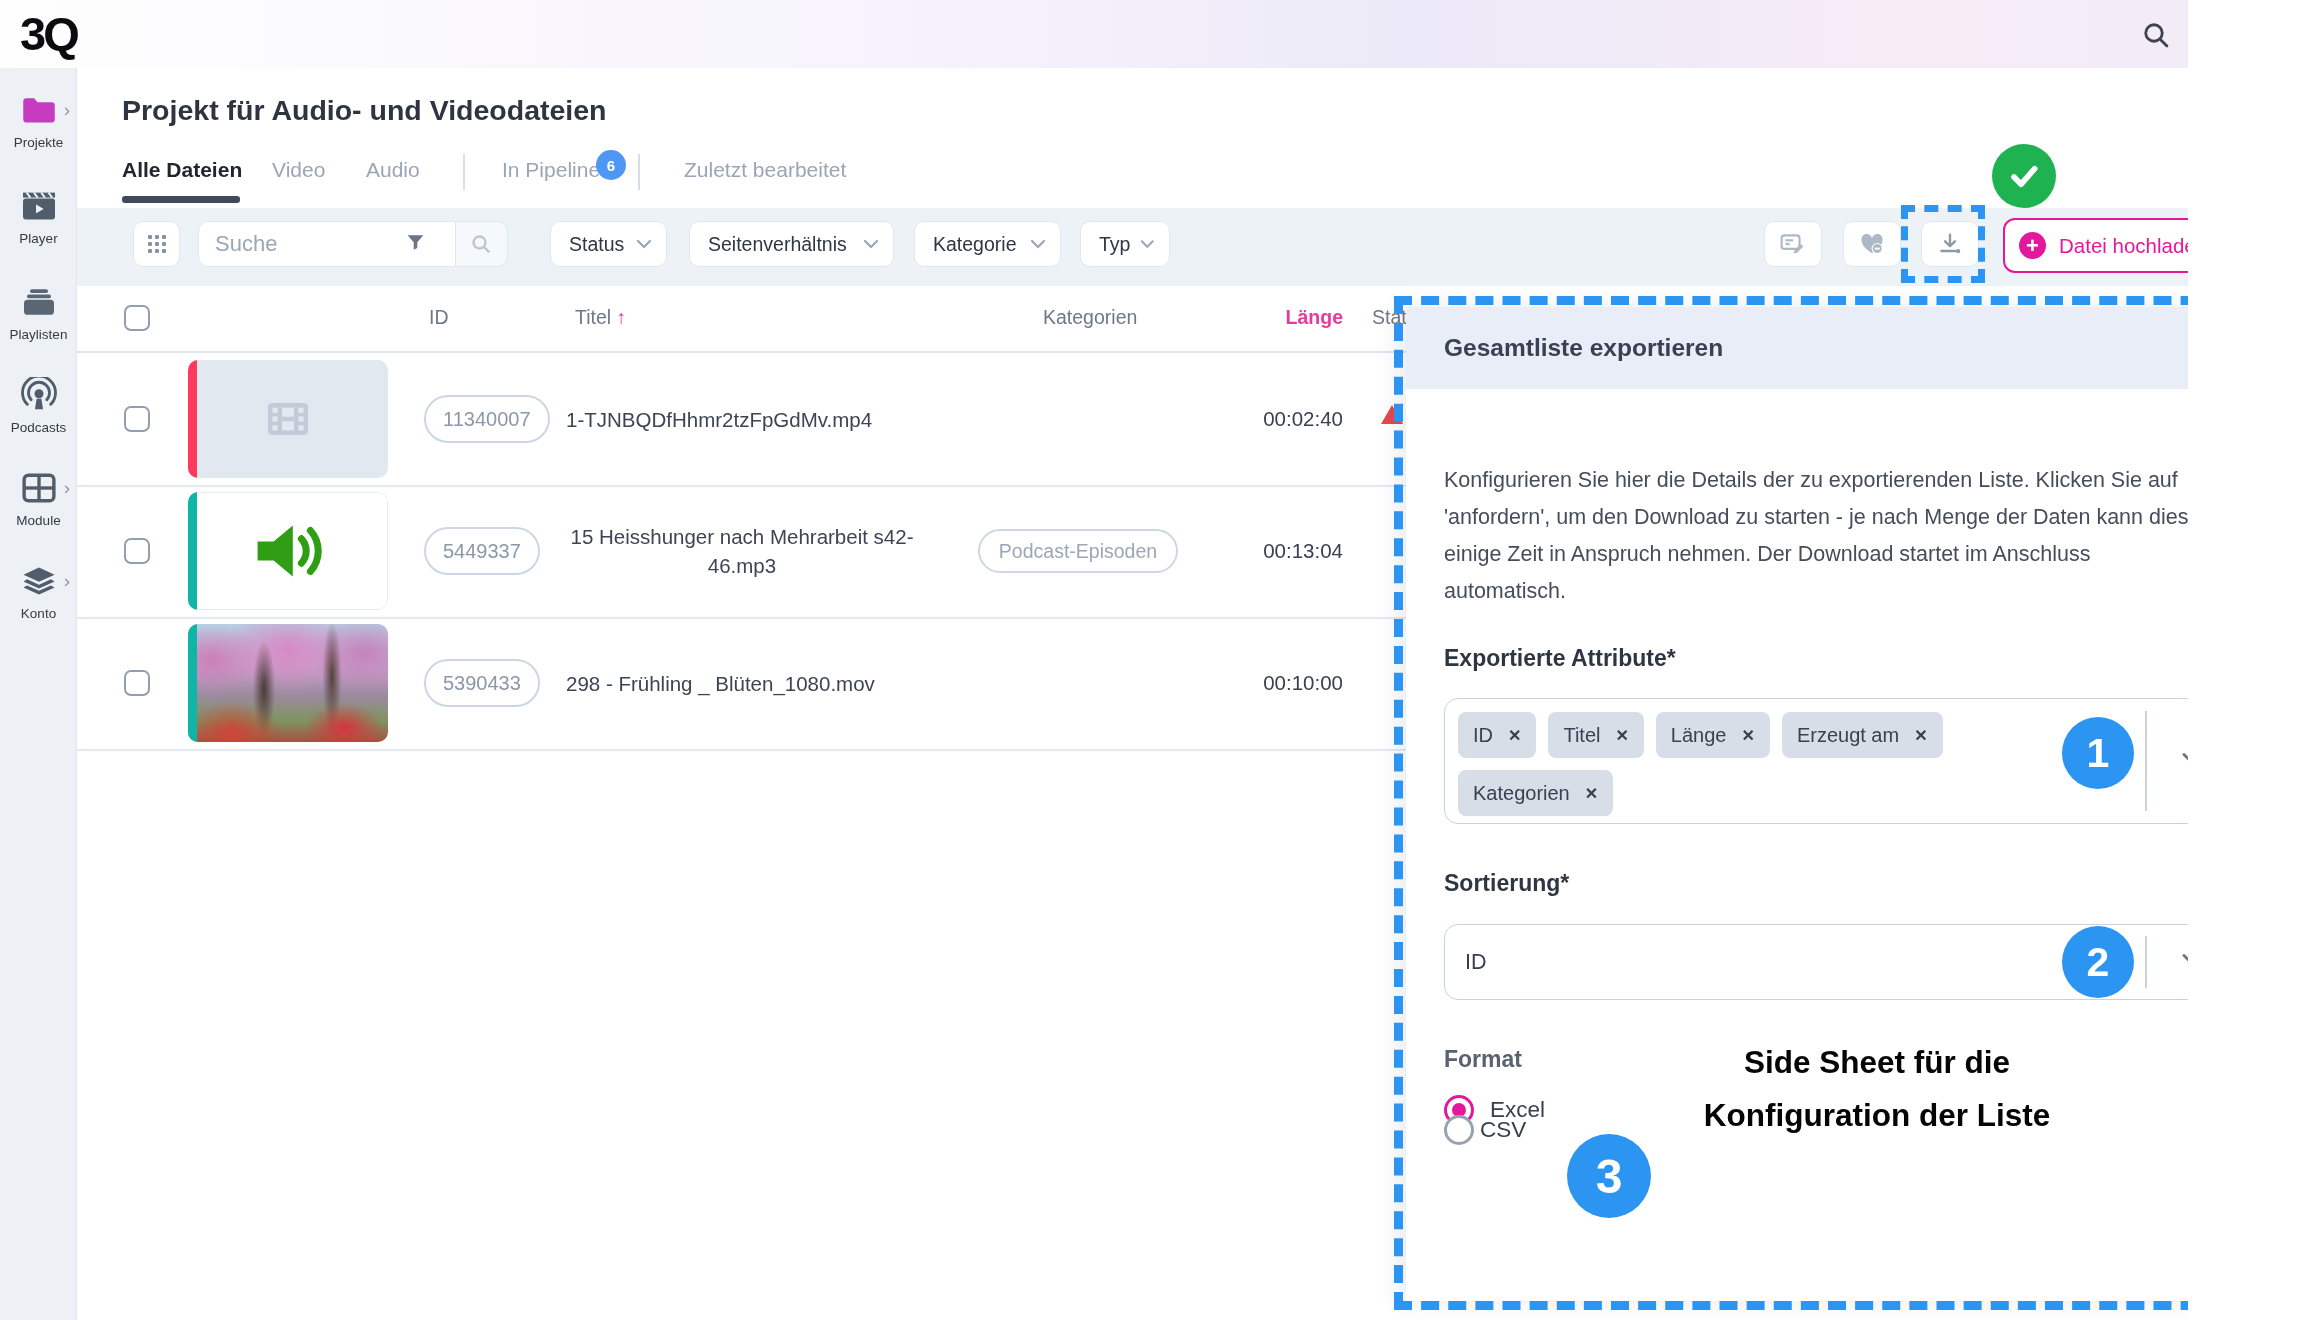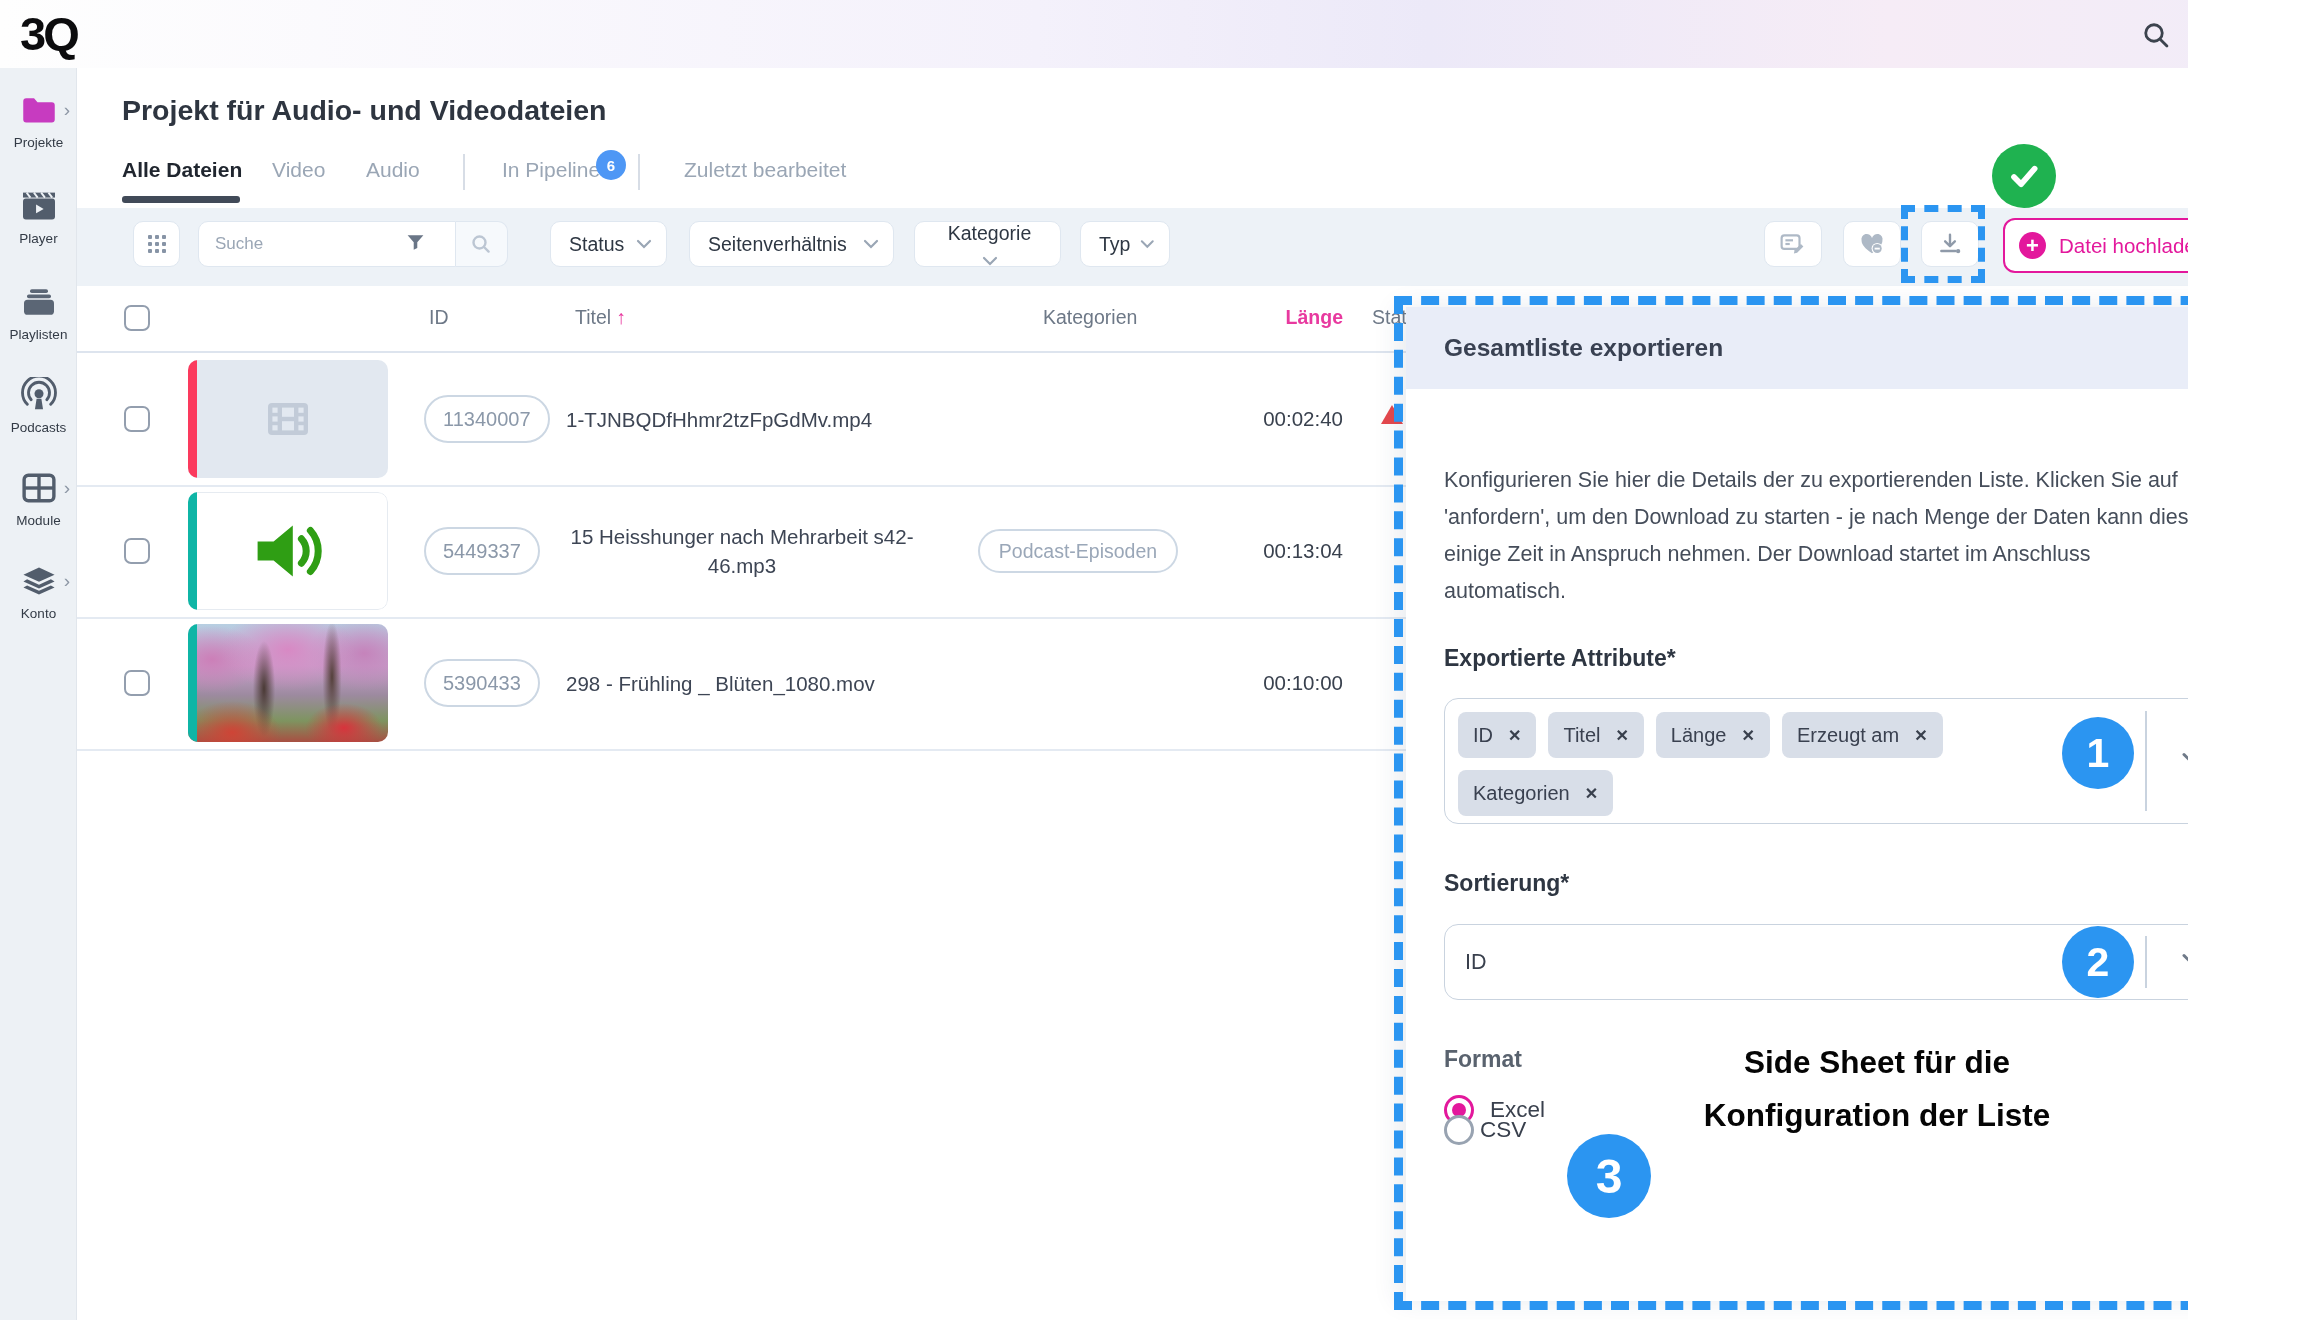--- a/index.html
+++ b/index.html
@@ -36,21 +36,21 @@
   .pipeline-badge { left:596px; top:150px; width:30px; height:30px; border-radius:50%; background:#4e97f5;
     color:#fff; font-size:15px; font-weight:700; display:flex; align-items:center; justify-content:center; z-index:2; }
 
   
   .filter-strip { left:77px; top:208px; width:2227px; height:78px; background:#edf2f7; z-index:1; }
   .ctl { position:absolute; top:221px; height:46px; background:#fff; border:1.5px solid #dfe7f0; border-radius:10px;
     display:flex; align-items:center; z-index:2; }
   .ctl.gray { background:#f6f9fc; }
   .dd { justify-content:space-between; padding:0 14px 0 18px; font-size:19.5px; color:#2e3743; gap:10px; }
   .search-input { padding:0 12px 0 16px; }
-  .search-input input { border:none; outline:none; font-size:17px; color:#2e3743; width:190px; font-family:"Liberation Sans",sans-serif; background:transparent; }
+  .search-input input { border:none; outline:none; font-size:22px; color:#2e3743; width:190px; font-family:"Liberation Sans",sans-serif; background:transparent; }
   .search-input input::placeholder { color:#9aa6b5; }
   .iconbtn { justify-content:center; }
 
   .upload-btn { position:absolute; left:2003px; top:218px; width:265px; height:55px; background:#fff;
     border:2px solid #e3189c; border-radius:12px; display:flex; align-items:center; z-index:2; }
   .upload-plus { width:27px; height:27px; border-radius:50%; background:#e3189c; color:#fff; font-size:22px; font-weight:700;
     display:flex; align-items:center; justify-content:center; margin-left:14px; line-height:1; }
   .upload-lbl { color:#e3189c; font-size:20.5px; margin-left:13px; flex:1; }
   .upload-sep { width:1.5px; height:34px; background:#f0bade; }
   .upload-chev { width:52px; display:flex; align-items:center; justify-content:center; }
@@ -259,21 +259,21 @@
     <svg width="16" height="10" viewBox="0 0 16 10" fill="none" stroke="#9aa6b5" stroke-width="2.2" stroke-linecap="round">
         <path d="M2 2 L8 8 L14 2"></path>
       </svg>
   </div>
   <div class="ctl dd" style="left:689px; width:205px;">
     <span>Seitenverhältnis</span>
     <svg width="16" height="10" viewBox="0 0 16 10" fill="none" stroke="#9aa6b5" stroke-width="2.2" stroke-linecap="round">
         <path d="M2 2 L8 8 L14 2"></path>
       </svg>
   </div>
-  <div class="ctl dd" style="left:914px; width:147px;flex-direction:column;">
+  <div class="ctl dd" style="left:914px; width:147px;">
     <span>Kategorie</span>
     <svg width="16" height="10" viewBox="0 0 16 10" fill="none" stroke="#9aa6b5" stroke-width="2.2" stroke-linecap="round">
         <path d="M2 2 L8 8 L14 2"></path>
       </svg>
   </div>
   <div class="ctl dd" style="left:1080px; width:90px;">
     <span>Typ</span>
     <svg width="16" height="10" viewBox="0 0 16 10" fill="none" stroke="#9aa6b5" stroke-width="2.2" stroke-linecap="round">
         <path d="M2 2 L8 8 L14 2"></path>
       </svg>

